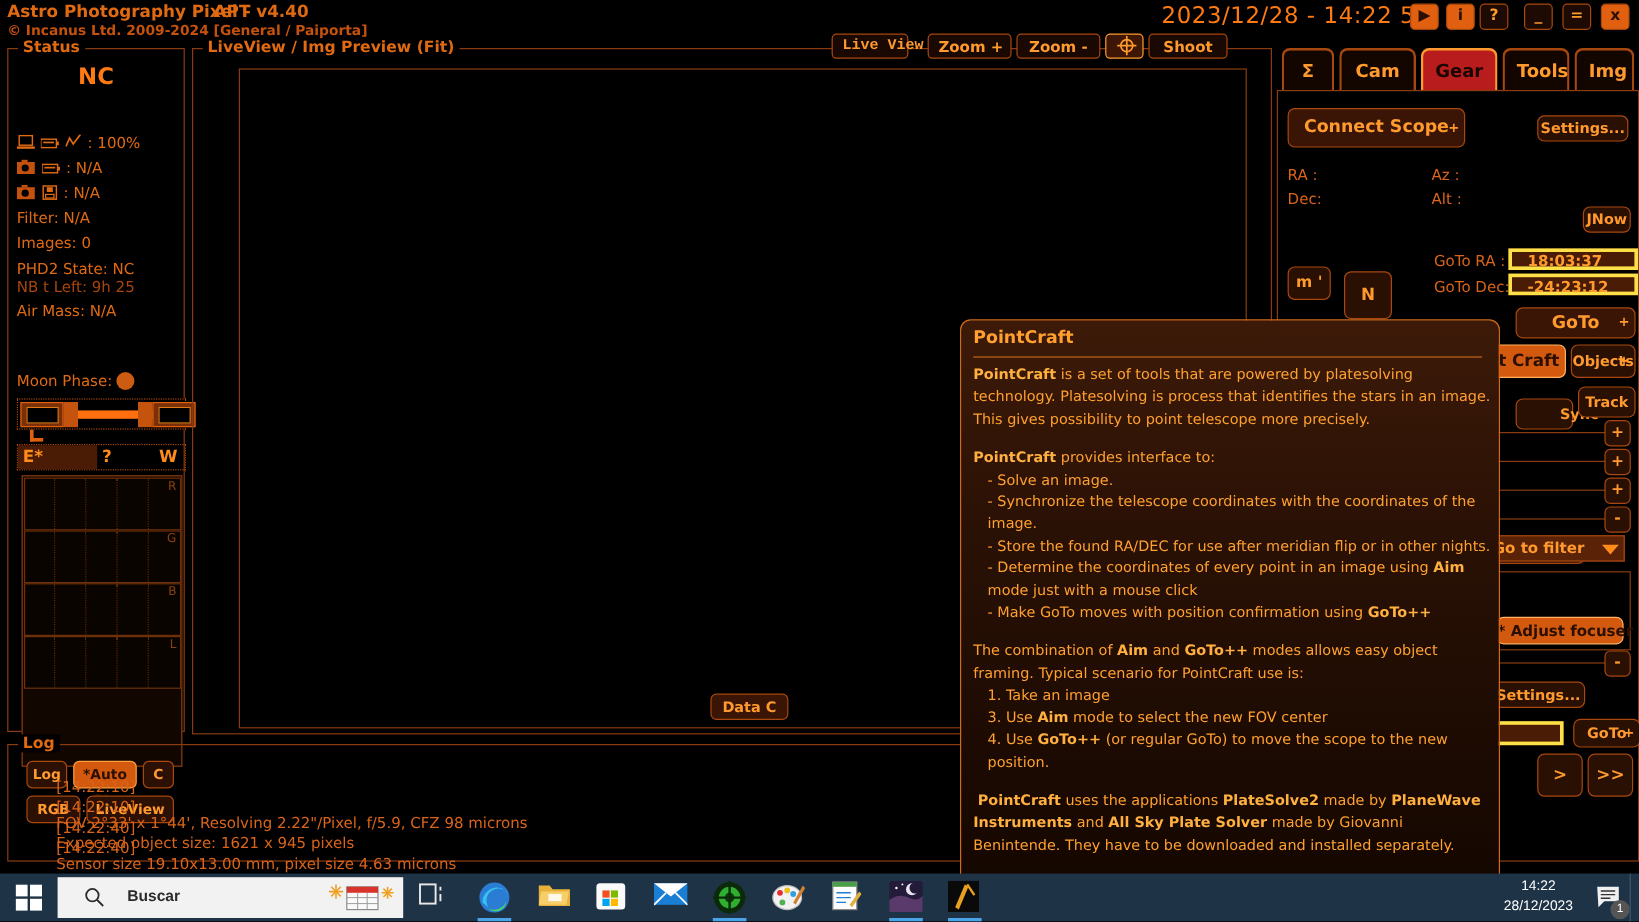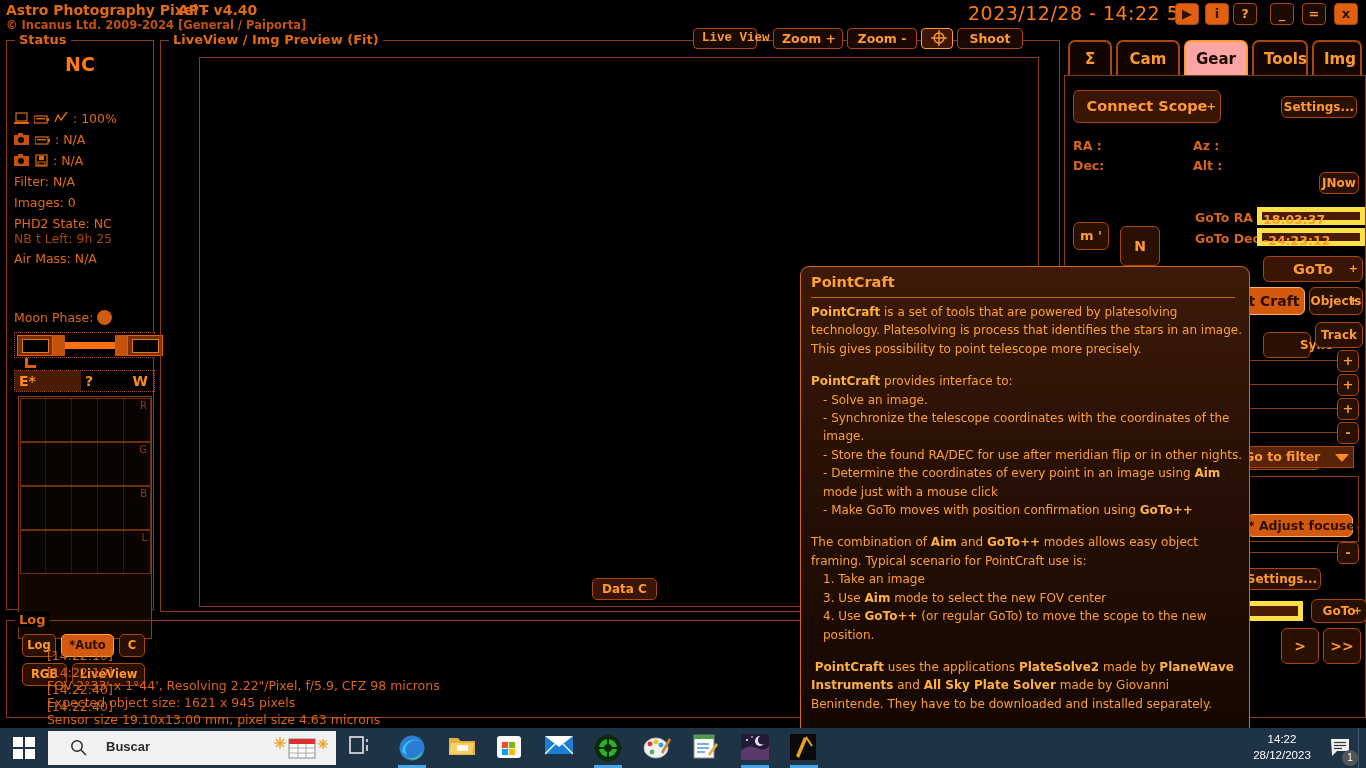--- a/index.html
+++ b/index.html
@@ -113,35 +113,35 @@
 
   
   #right-panel{ position:absolute; left:1064px; top:40px; width:302px; height:678px; background:#000;}
   .tab{
     position:absolute; top:0; height:36px; padding:0 10px;
     border:2px solid var(--btn-bd); border-bottom:none;
     border-radius:7px 7px 0 0; background:#130600;
     color:var(--amber-bright); font-size:15px; font-weight:bold;
     line-height:34px; text-align:center;
   }
-  .tab.active{ background:#fca5a5; color:#1a0701; border-color:#ff9a2e; }
+  .tab.active{ background:#b91c1c; color:#1a0701; border-color:#ff9a2e; }
   #tabbody{ position:absolute; left:0; top:35px; width:302px; height:643px;
             border:1px solid var(--panel-bd); background:#000;}
 
   .rbtn{
     position:absolute; border:1px solid var(--btn-bd); border-radius:6px;
     background:#2a0f03; color:var(--amber-bright);
     font-size:12px; font-weight:bold; text-align:center; white-space:nowrap;
   }
   .rbtn.big{ font-size:14.5px; background:#3a1505; }
   .rbtn.hl{ background:#d2590e; color:#2a0f02; border-color:#ffb060;}
   .rbtn .plus{ position:absolute; right:4px; top:0px; font-size:11px; }
-  .rlabel{ position:absolute; font-size:12.5px; color:#d9641a; white-space:nowrap;font-weight:bold;}
-  .rfield{ position:absolute; border:5px solid #fde047; background:#4a1c06;
-           color:#ff9a2e; font-size:12.5px; font-weight:bold; padding-left:1px;}
+  .rlabel{ position:absolute; font-size:12.5px; color:#d9641a; white-space:nowrap;}
+  .rfield{ position:absolute; border:3px solid #fde047; background:#4a1c06;
+           color:#ff9a2e; font-size:12.5px; font-weight:bold; padding-left:13px;}
   .rline{ position:absolute; border-top:1px solid #8a3c10; }
   .rbox{ position:absolute; border:1px solid #8a3c10; }
   .rsmall{ position:absolute; width:22px; height:22px; border:1px solid var(--btn-bd);
            border-radius:5px; background:#2a0f03; color:var(--amber-bright);
            font-size:13px; font-weight:bold; text-align:center; line-height:20px;}
   #combo-filter{ position:absolute; left:1240px; top:446px; width:114px; height:22px;
                  background:#5a2308; border:1px solid #a8480f; }
   #combo-filter .txt{ position:absolute; left:3px; top:2px; font-size:12.5px;
                       font-weight:bold; color:#ff9a2e; white-space:nowrap;}
   #combo-filter .arrow{ position:absolute; right:4px; top:7px; width:0;height:0;

